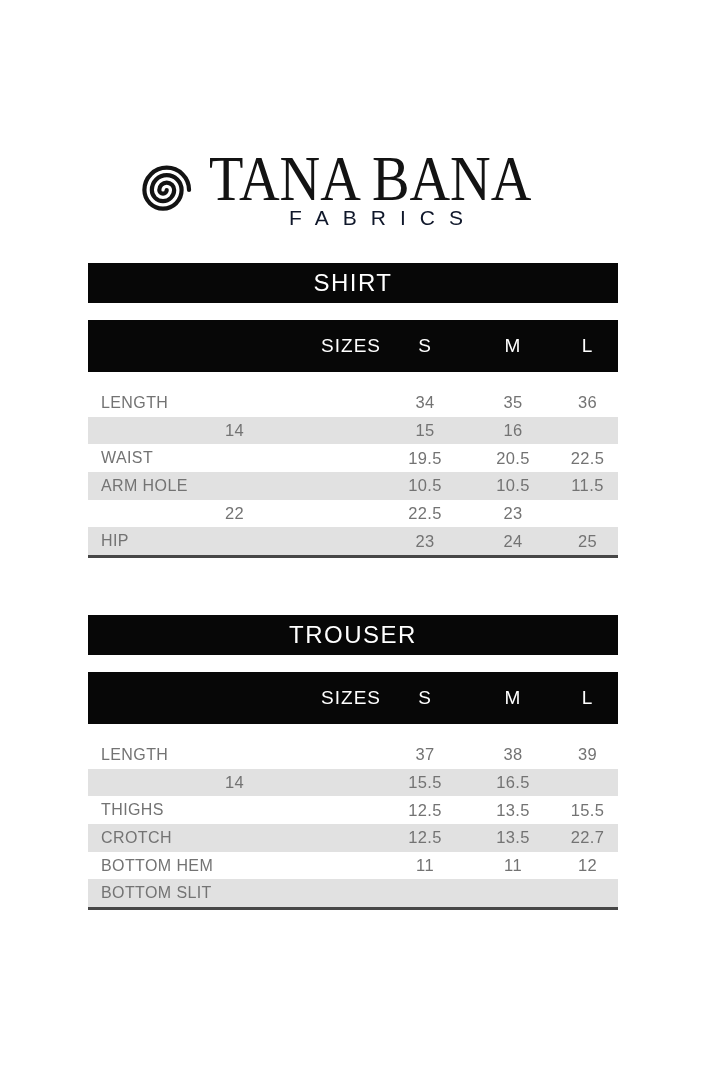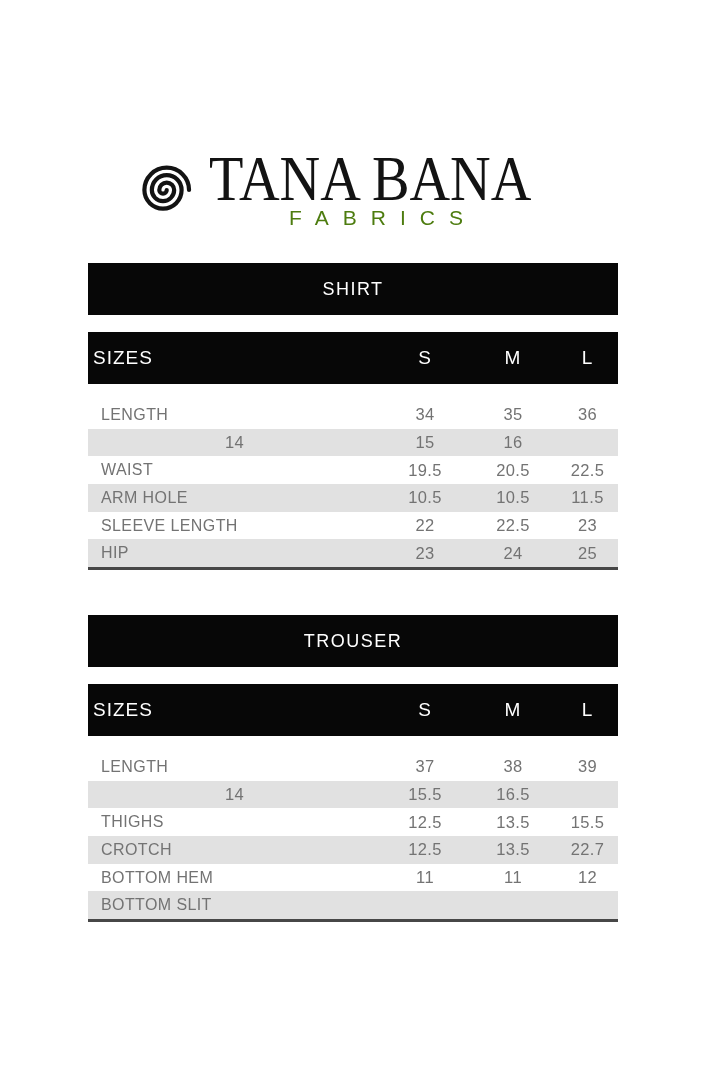--- a/index.html
+++ b/index.html
@@ -33,54 +33,54 @@
     color: #131313;
     transform: scaleX(0.88);
     transform-origin: left top;
   }
   .brand-sub {
     margin-top: -5px;
     font-size: 21px;
     letter-spacing: 14px;
     padding-left: 14px;
     text-align: center;
-    color: #4d7c0f;
+    color: #0f172a;
   }
 
   
   .section {
     position: absolute;
     left: 88px;
     width: 530px;
   }
   #shirt-section   { top: 263px; }
   #trouser-section { top: 615px; }
 
   .bar {
     background: #070707;
     color: #ffffff;
   }
   .title-bar {
-    height: 52px;
+    height: 40px;
     display: flex;
     align-items: center;
     justify-content: center;
-    font-size: 18px;
+    font-size: 24px;
     letter-spacing: 1.5px;
   }
   .head-bar {
     margin-top: 17px;
     height: 52px;
     display: grid;
     grid-template-columns: 293px 88px 88px 61px;
     align-items: center;
     font-size: 19px;
     letter-spacing: 1px;
   }
-  .head-bar .sizes-label { padding-left: 5px; }
+  .head-bar .sizes-label { padding-left: 5px; text-align: right; }
   .head-bar .col { text-align: center; }
 
   .rows {
     margin-top: 17px;
     border-bottom: 3px solid #474747;
   }
   .row {
     display: grid;
     grid-template-columns: 293px 88px 88px 61px;
     align-items: center;
@@ -140,21 +140,20 @@
       <span class="val">20.5</span>
       <span class="val">22.5</span>
     </div>
     <div class="row">
       <span class="label">ARM HOLE</span>
       <span class="val">10.5</span>
       <span class="val">10.5</span>
       <span class="val">11.5</span>
     </div>
     <div class="row">
-      <span class="label">SLEEVE LENGTH</span>
       <span class="val">22</span>
       <span class="val">22.5</span>
       <span class="val">23</span>
     </div>
     <div class="row">
       <span class="label">HIP</span>
       <span class="val">23</span>
       <span class="val">24</span>
       <span class="val">25</span>
     </div>

